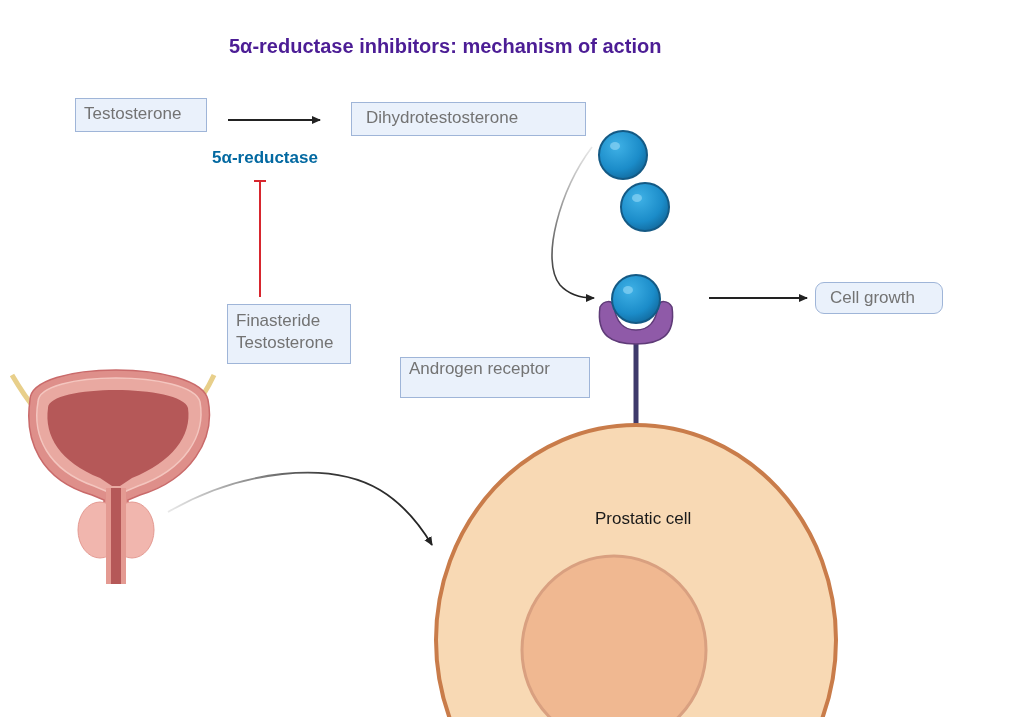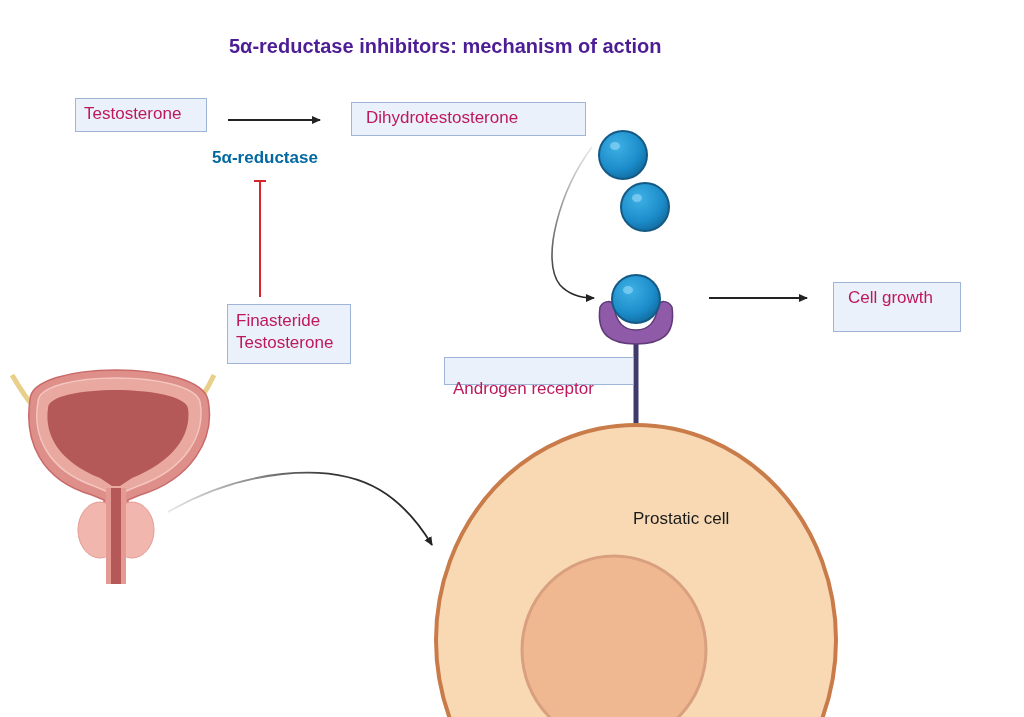--- a/index.html
+++ b/index.html
@@ -1,20 +1,20 @@
 <!DOCTYPE html>
 <html><head>
 <meta charset="utf-8">
 <style>
   html, body { margin: 0; padding: 0; background: #ffffff; }
   body { width: 1024px; height: 717px; position: relative; overflow: hidden; font-family: "Liberation Sans", sans-serif; }
   .title { position: absolute; left: 229px; top: 35px; font-size: 20px; font-weight: bold; color: #4c1d95; white-space: nowrap; }
-  .label-box { position: absolute; background: #eaf1fb; border: 1.5px solid #9fb5d8; color: #be185d; font-size: 17px; line-height: 22px; padding: 4px 8px; white-space: nowrap; box-sizing: border-box; }
+  .label-box { position: absolute; background: #eaf1fb; border: 1.5px solid #9fb5d8; color: #737373; font-size: 17px; line-height: 22px; padding: 4px 8px; white-space: nowrap; box-sizing: border-box; }
   .enzyme { position: absolute; left: 212px; top: 148px; font-size: 17px; font-weight: bold; color: #0369a1; white-space: nowrap; }
-  .cell-label { position: absolute; left: 633px; top: 509px; font-size: 17px; color: #1a1a1a; white-space: nowrap; }
+  .cell-label { position: absolute; left: 595px; top: 509px; font-size: 17px; color: #1a1a1a; white-space: nowrap; }
   svg.canvas { position: absolute; left: 0; top: 0; }
 </style>
 </head>
 <body>
 
 <svg class="canvas" width="1024" height="717" viewBox="0 0 1024 717">
   <defs>
     <marker id="arrowhead" markerWidth="10" markerHeight="10" refX="8" refY="5" orient="auto" markerUnits="userSpaceOnUse">
       <path d="M0,1 L9,5 L0,9 z" fill="#222"></path>
     </marker>
@@ -94,17 +94,17 @@
 <div class="label-box" style="left:75px; top:98px; width:132px; height:34px;">Testosterone</div>
 <div class="label-box" style="left:351px; top:102px; width:235px; height:34px; padding-left:14px;">Dihydrotestosterone</div>
 
 <div class="enzyme">5α-reductase</div>
 
 <div class="label-box" style="left:205px; top:304px; width:124px; height:60px; padding-top:5px;margin-left:22px;">
   <div>Finasteride</div>
   <div>Testosterone</div>
 </div>
 
-<div class="label-box" style="left:400px; top:357px; width:190px; height:28px; padding-top:20px;margin-left:44px;">Androgen receptor</div>
+<div class="label-box" style="left:400px; top:357px; width:190px; height:41px; padding-top:0;">Androgen receptor</div>
 
-<div class="label-box" style="left:833px; top:282px; width:128px; height:50px; padding-left:14px;">Cell growth</div>
+<div class="label-box" style="left:815px; top:282px; width:128px; height:32px; padding-left:14px;border-radius:9px;">Cell growth</div>
 
 <div class="cell-label">Prostatic cell</div>
 
 </body></html>

